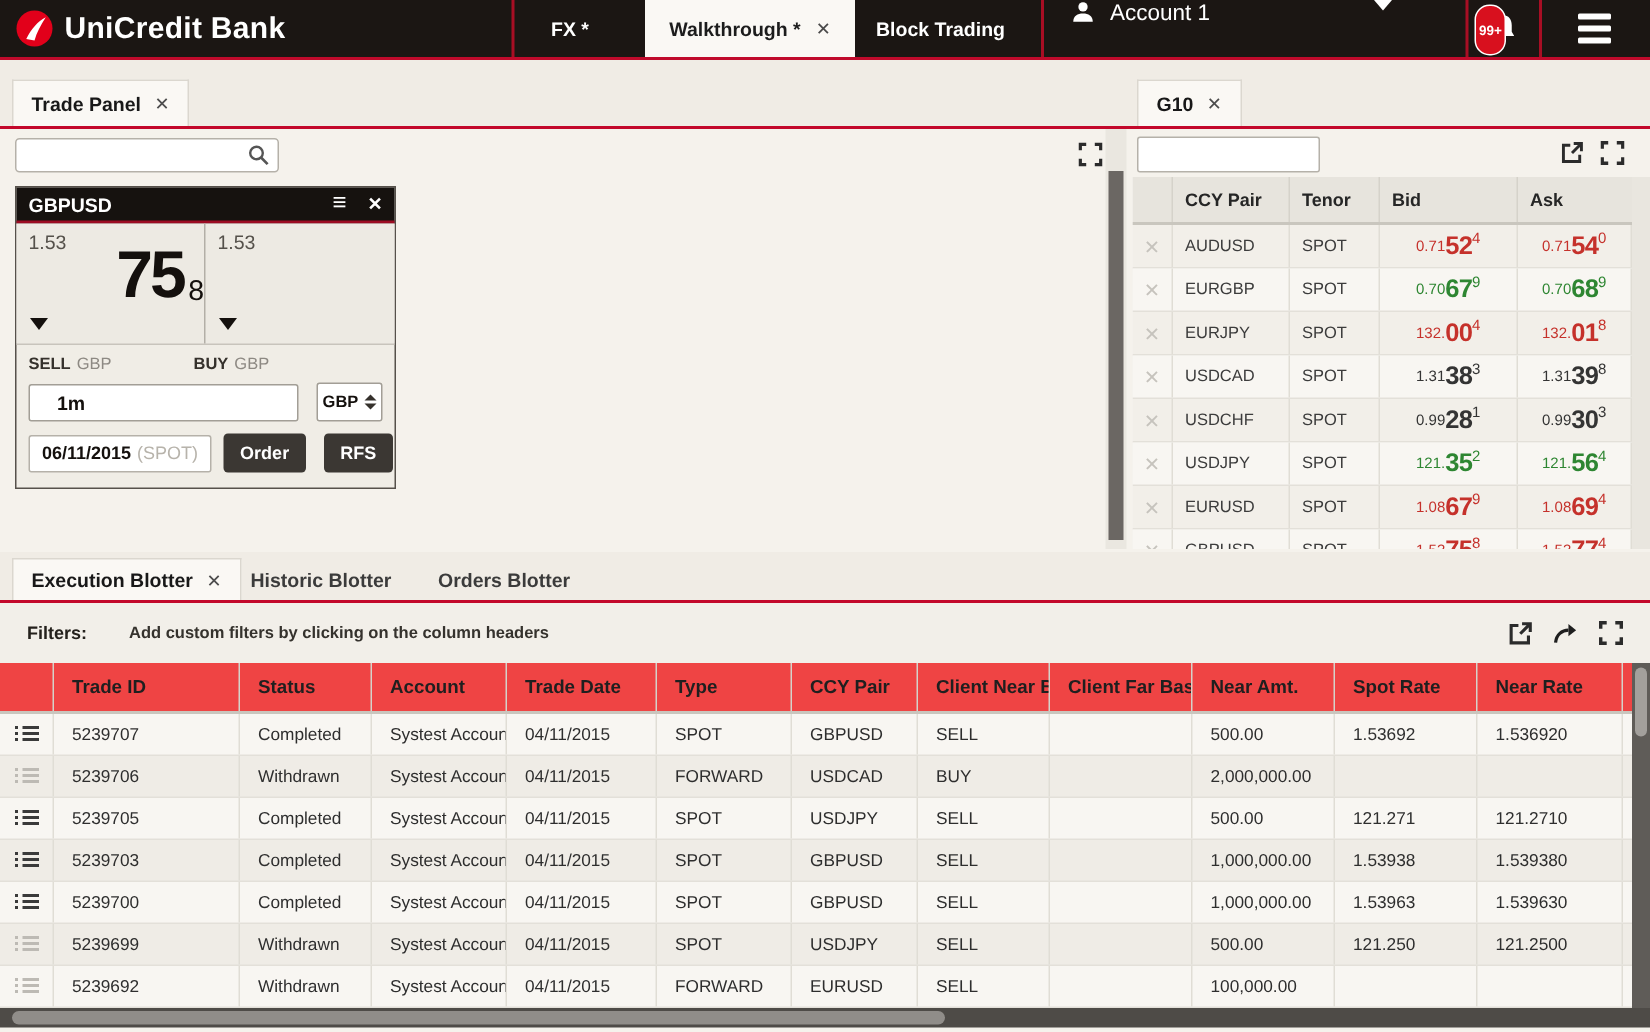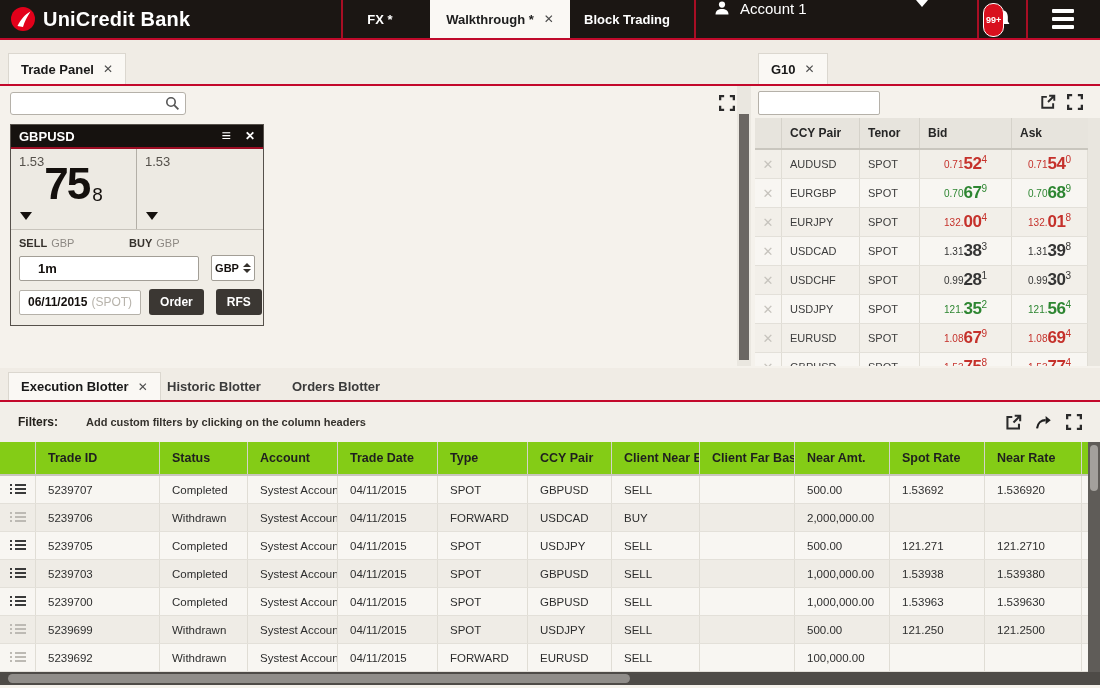--- a/index.html
+++ b/index.html
@@ -54,21 +54,21 @@
     border:1px solid #56514b; }
   .w-head { height:24px; background:#16120f; border-bottom:2px solid #9c0c23;
     display:flex; align-items:center; padding:0 8px; }
   .w-title { color:#fff; font-size:13px; font-weight:bold; }
   .w-menu { margin-left:auto; color:#fff; font-size:16px; font-weight:bold; line-height:1; }
   .w-x { margin-left:14px; color:#fff; font-size:12px; font-weight:bold; }
   .tiles { display:flex; height:80px; background:#edeae3; }
   .tile { position:relative; width:50%; }
   .tile.left { border-right:1px solid #b3afa7; }
   .tile .bigfig { position:absolute; left:8px; top:5px; font-size:13px; color:#55514b; }
-  .tile .pipwrap { position:absolute; left:0; right:0; top:10px; text-align:center; white-space:nowrap; }
+  .tile .pipwrap { position:absolute; left:0; right:0; top:10px; text-align:right; white-space:nowrap; }
   .tile .bigpips { font-size:44px; font-weight:bold; color:#14100d; letter-spacing:-2px; }
   .tile .bigfrac { font-size:19px; color:#14100d; position:relative; top:2px; margin-left:3px; }
   .tile .arr { position:absolute; left:9px; bottom:9px; width:0; height:0;
     border-left:6px solid transparent; border-right:6px solid transparent; border-top:8px solid #14100d; }
   .w-form { border-top:1px solid #c8c4bc; padding:7px 8px 10px; }
   .lblrow { display:flex; font-size:11px; margin-bottom:6px; }
   .lblrow .grp { width:110px; }
   .lblrow b { color:#35312c; }
   .lblrow .ccy { color:#8d8983; margin-left:4px; }
   .amtrow { display:flex; align-items:center; }
@@ -119,21 +119,21 @@
   .g10-scrolltrack { position:absolute; left:336px; top:32px; width:12px; height:248px; background:#e9e6df; }
 
   
   .bl-strip { left:0; top:368px; width:1100px; height:34px; }
   .bl-filters { position:absolute; left:0; top:402px; width:1100px; height:40px; background:#f2efe9;
     display:flex; align-items:center; }
   .f-label { font-size:12px; font-weight:bold; color:#24211c; margin-left:18px; }
   .f-hint { font-size:11px; font-weight:bold; color:#35322d; margin-left:28px; }
   .f-icons { margin-left:auto; margin-right:18px; display:flex; align-items:center; gap:13px; }
   .bl-table { position:absolute; left:0; top:442px; width:1100px; }
-  .bhrow { display:flex; height:34px; background:#84cc16; border-bottom:2px solid #c9c6be;
+  .bhrow { display:flex; height:34px; background:#ef4444; border-bottom:2px solid #c9c6be;
     font-size:12.5px; font-weight:bold; color:#1f1f1f; }
   .bhcell { display:flex; align-items:center; padding-left:12px; border-right:1px solid #d5d2ca;
     overflow:hidden; white-space:nowrap; }
   .brow { display:flex; height:28px; border-bottom:1px solid #e3e0d9; }
   .brow.alt { background:#efece6; }
   .brow:not(.alt) { background:#f8f6f2; }
   .bcell { display:flex; align-items:center; padding-left:12px; border-right:1px solid #e0ddd5;
     font-size:11.5px; color:#2e2e2e; overflow:hidden; white-space:nowrap; }
   .c-menu { width:36px; justify-content:center; padding-left:0; }
   .c-tradeid { width:124px; }

